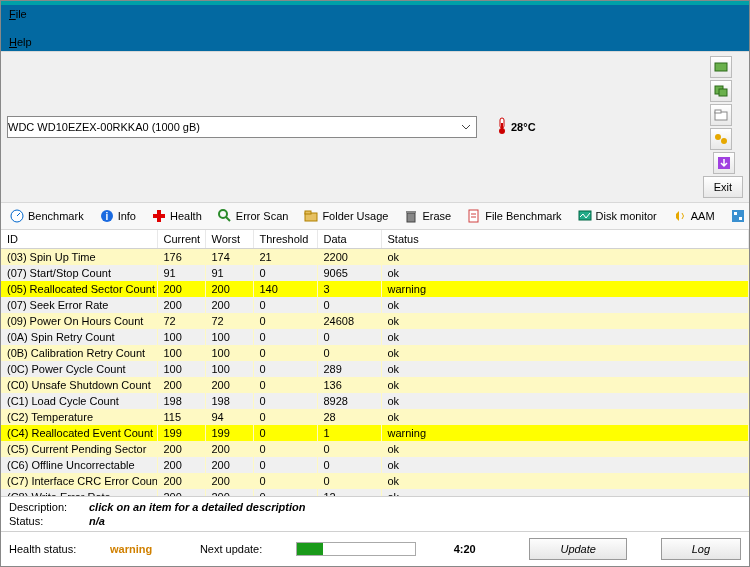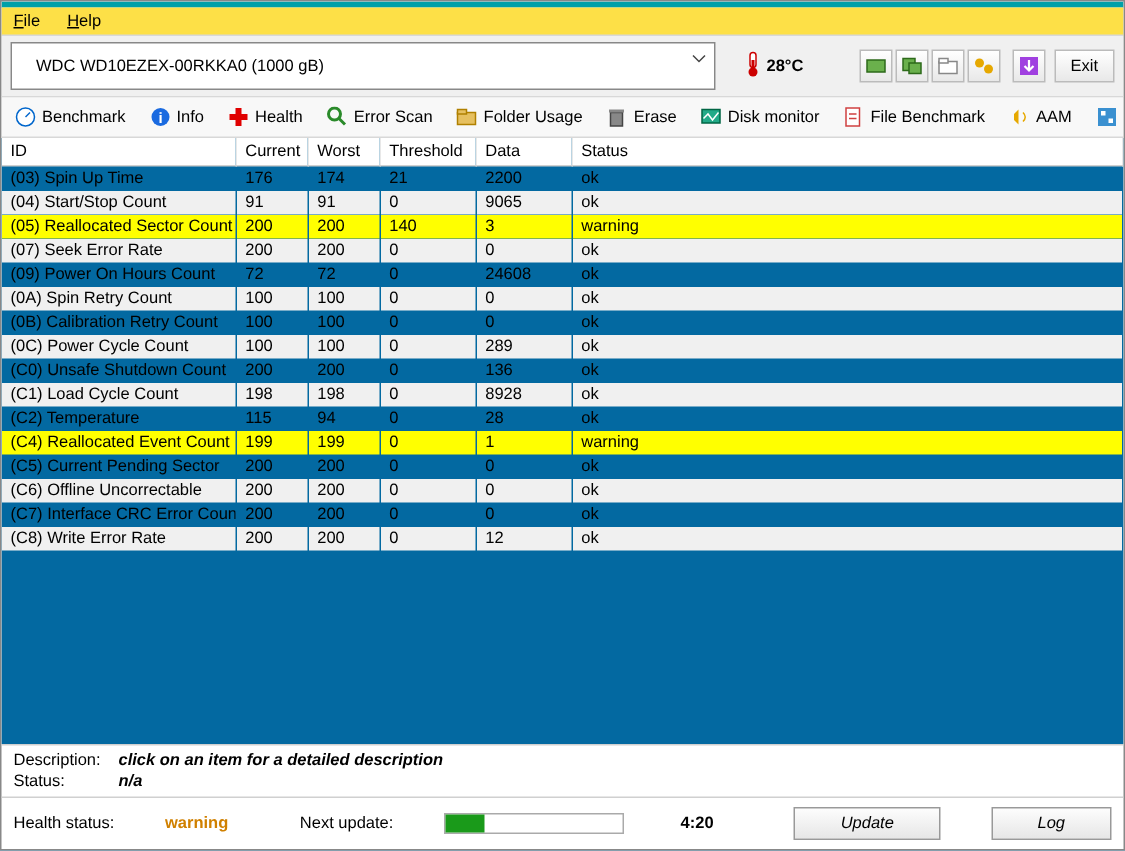--- a/index.html
+++ b/index.html
@@ -1,49 +1,49 @@
 <!DOCTYPE html>
 <html><head>
 <meta charset="utf-8">
 <style>
   * { box-sizing: border-box; }
   html, body { margin: 0; padding: 0; font-family: Tahoma, Arial, sans-serif; font-size: 11px; color: #000; }
   body { width: 750px; height: 567px; background: #fff; display: flex; flex-direction: column; border: 1px solid #888; }
 
   .titlebar { height: 4px; background: #00a0a8; }
-  .menubar { display: flex; gap: 14px; padding: 2px 6px; border-bottom: 1px solid #d8d8d8; background: #fde047; }
+  .menubar { display: flex; gap: 14px; padding: 2px 6px; border-bottom: 1px solid #d8d8d8; background: #0369a1; flex-direction: column; }
   .menuitem { padding: 1px 2px; cursor: default; }
   .menuitem span.u { text-decoration: underline; }
 
   .toolbar1 { display: flex; align-items: center; gap: 6px; padding: 4px 6px; border-bottom: 1px solid #d8d8d8; background: #f0f0f0; }
-  .device-select { flex: 0 0 470px; height: 32px; border: 1px solid #888; background: #fff; display: flex; align-items: center; padding: 0 16px; position: relative; }
+  .device-select { flex: 0 0 470px; height: 22px; border: 1px solid #888; background: #fff; display: flex; align-items: center; padding: 0 0; position: relative; }
   .device-select .arrow { position: absolute; right: 2px; top: 2px; width: 16px; height: 16px; display:flex;align-items:center;justify-content:center; }
   .temp { display: flex; align-items: center; gap: 4px; margin-left: 14px; font-weight: bold; }
-  .rtbuttons { margin-left: auto; display: flex; gap: 2px; align-items: center; }
+  .rtbuttons { margin-left: auto; display: flex; gap: 2px; align-items: center; flex-direction: column; }
   .icon-btn { width: 22px; height: 22px; border: 1px solid #bbb; background: linear-gradient(#fff,#e8e8e8); display:flex;align-items:center;justify-content:center; cursor:pointer; }
   .exit-btn { height: 22px; padding: 0 10px; border: 1px solid #bbb; background: linear-gradient(#fff,#e8e8e8); display:flex;align-items:center; cursor:pointer; margin-left:4px;}
 
   .toolbar2 { display: flex; align-items: center; gap: 2px; padding: 2px 2px; border-bottom: 1px solid #d8d8d8; background: #f8f8f8; flex-wrap: nowrap; }
   .tab { display: flex; align-items: center; gap: 4px; padding: 3px 6px; border: 1px solid transparent; cursor:pointer; white-space: nowrap; }
   .tab svg { flex-shrink: 0; }
 
-  .table-wrap { flex: 1 1 auto; overflow: auto; background: #0369a1; }
+  .table-wrap { flex: 1 1 auto; overflow: auto; background: #fef9c3; }
   table { border-collapse: collapse; width: 100%; table-layout: fixed; }
   th { text-align: left; font-weight: normal; padding: 3px 6px; border-bottom: 1px solid #d0d0d0; border-right: 1px solid #e8e8e8; background: #fff; position: sticky; top:0; }
   td { padding: 2px 6px; border-right: 1px solid transparent; white-space: nowrap; overflow: hidden; }
   tbody tr:nth-child(even) { background: #f0f0f0; }
   tbody tr.warn { background: #ffff00 !important; }
   col.c-id { width: 156px; }
   col.c-num { width: 48px; }
   col.c-thr { width: 64px; }
   col.c-data { width: 64px; }
   col.c-status { width: auto; }
 
   .footer1 { border-top: 1px solid #d0d0d0; padding: 4px 8px; display:flex; flex-direction: column; gap:2px; }
-  .footer1 .row { display:flex; gap: 0; }
+  .footer1 .row { display:flex; gap: 10px; }
   .footer1 .lbl { width: 70px; }
   .footer1 .val-bold { font-weight: bold; font-style: italic; }
 
   .footer2 { border-top: 1px solid #d0d0d0; padding: 6px 8px; display:flex; align-items:center; gap: 10px; justify-content: space-between; }
   .warn-text { color: #d08000; font-weight: bold; }
   .progress { width: 120px; height: 14px; border: 1px solid #aaa; background: #fff; position: relative; }
   .progress .fill { position:absolute; left:0; top:0; bottom:0; background: #1a9a1a; }
   .btn { height: 22px; padding: 0 30px; border: 1px solid #999; background: linear-gradient(#fdfdfd,#e6e6e6); cursor:pointer; display:flex;align-items:center;font-style:italic; }
 
   .timer { font-weight: bold; margin-left: 4px; margin-right: 20px; }
@@ -151,31 +151,31 @@
     </div>
   <div class="tab">
       <svg width="14" height="14">
         <rect x="3" y="4" width="8" height="9" fill="#888" stroke="#444"></rect>
         <rect x="2" y="2" width="10" height="2" fill="#888"></rect>
       </svg>
       <span>Erase</span>
     </div>
   <div class="tab">
       <svg width="14" height="14">
+        <rect x="2" y="1" width="9" height="12" fill="#fff" stroke="#d04040"></rect>
+        <path d="M4 5h5M4 8h5" stroke="#d04040"></path>
+      </svg>
+      <span>File Benchmark</span>
+    </div>
+  <div class="tab">
+      <svg width="14" height="14">
         <rect x="1" y="2" width="12" height="9" fill="#2a8" stroke="#064"></rect>
         <path d="M2 8 L5 5 L8 9 L12 4" fill="none" stroke="#fff"></path>
       </svg>
       <span>Disk monitor</span>
-    </div>
-  <div class="tab">
-      <svg width="14" height="14">
-        <rect x="2" y="1" width="9" height="12" fill="#fff" stroke="#d04040"></rect>
-        <path d="M4 5h5M4 8h5" stroke="#d04040"></path>
-      </svg>
-      <span>File Benchmark</span>
     </div>
   <div class="tab">
       <svg width="14" height="14">
         <path d="M3 5 v4 l3 3 v-10 z" fill="#e6a800"></path>
         <path d="M9 4 q3 3 0 6" fill="none" stroke="#e6a800"></path>
       </svg>
       <span>AAM</span>
     </div>
   <div class="tab">
       <svg width="14" height="14">
@@ -211,21 +211,21 @@
     <tbody id="smart-tbody">
         <tr>
           <td>(03) Spin Up Time</td>
           <td>176</td>
           <td>174</td>
           <td>21</td>
           <td>2200</td>
           <td>ok</td>
         </tr>
         <tr>
-          <td>(04) Start/Stop Count</td>
+          <td>(07) Start/Stop Count</td>
           <td>91</td>
           <td>91</td>
           <td>0</td>
           <td>9065</td>
           <td>ok</td>
         </tr>
         <tr class="warn">
           <td>(05) Reallocated Sector Count</td>
           <td>200</td>
           <td>200</td>

